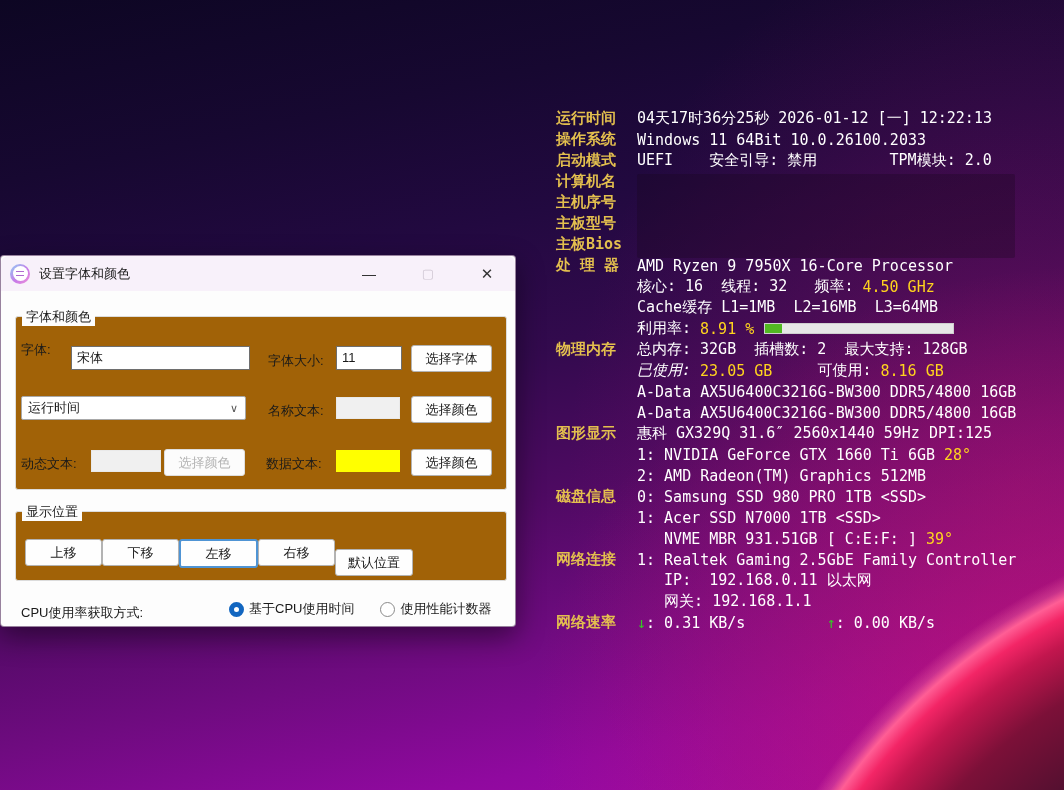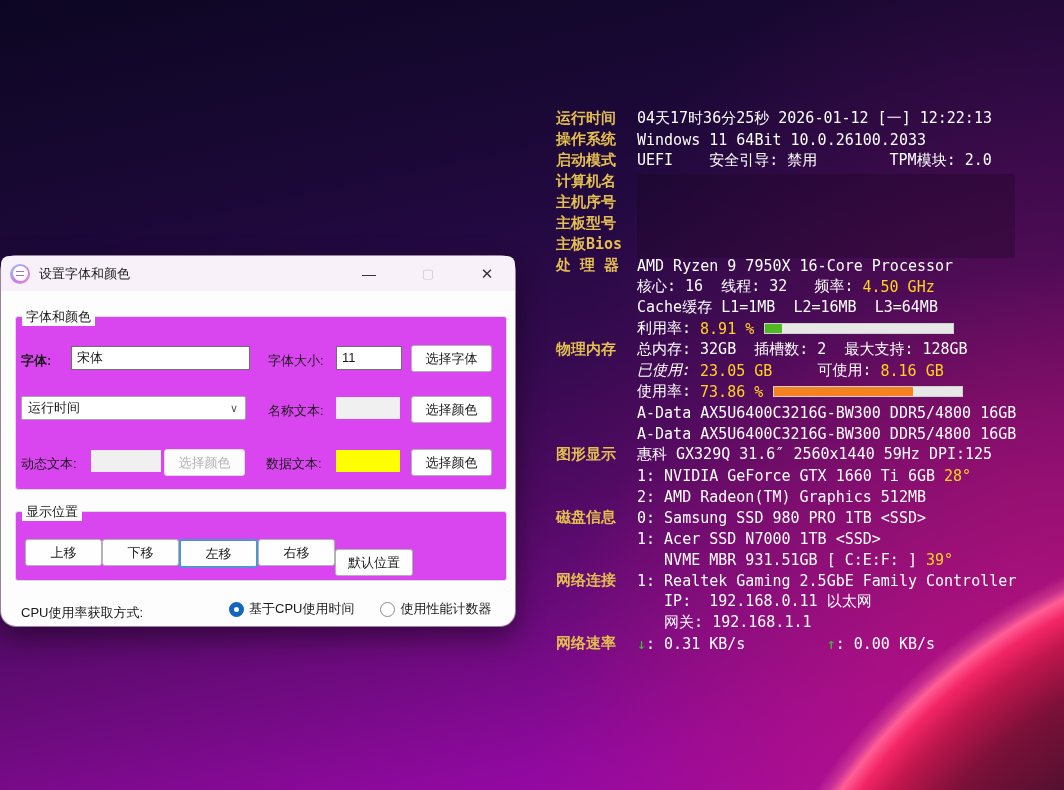--- a/index.html
+++ b/index.html
@@ -34,21 +34,21 @@
   .bar i{display:block;height:100%;}
   .redacted{
     position:absolute;left:637px;top:174px;width:378px;height:84px;
     background:rgba(22,6,28,0.30);border-radius:2px;
   }
 
   
   .dialog{
     position:absolute;left:0;top:255px;width:516px;height:372px;
     background:#fdfdfd;border:1px solid rgba(70,30,80,0.55);
-    border-radius:16px;box-sizing:border-box;
+    border-radius:4px;box-sizing:border-box;
     box-shadow:0 10px 28px rgba(0,0,0,0.45);
     font-size:13px;color:#1a1a1a;
   }
   .titlebar{
     position:absolute;left:0;top:0;right:0;height:35px;
     background:#f8f1fa;border-radius:8px 8px 0 0;
     display:flex;align-items:center;
   }
   .appicon{
     width:20px;height:20px;border-radius:50%;margin-left:9px;
@@ -65,21 +65,21 @@
   .wtitle{margin-left:9px;flex:1 1 auto;}
   .winbtn{
     width:44px;height:35px;display:flex;align-items:center;justify-content:center;
     font-size:14px;color:#333;cursor:default;
   }
   .winbtn.min{position:absolute;left:346px;}
   .winbtn.max{position:absolute;left:405px;color:#cfc6d2;font-size:13px;}
   .winbtn.close{position:absolute;left:464px;font-size:15px;}
 
   .groupbox{
-    position:absolute;border:1px solid #dcdcdc;border-radius:3px;background:#d946ef;
+    position:absolute;border:1px solid #dcdcdc;border-radius:3px;background:#a16207;
   }
   .legend{
     position:absolute;top:-9px;left:6px;background:#fdfdfd;padding:0 4px;
   }
   .gb1{left:14px;top:60px;width:490px;height:172px;}
   .gb2{left:14px;top:255px;width:490px;height:68px;}
 
   .lbl{position:absolute;white-space:nowrap;}
   .tinput{
     position:absolute;height:22px;border:1px solid #6e6e6e;background:#fff;
@@ -123,21 +123,20 @@
       <div class="sysline"><span class="syslabel">计算机名</span></div>
       <div class="sysline"><span class="syslabel">主机序号</span></div>
       <div class="sysline"><span class="syslabel">主板型号</span></div>
       <div class="sysline"><span class="syslabel">主板Bios</span></div>
       <div class="sysline"><span class="syslabel">处 理 器</span><span style="color: rgb(255, 255, 255);">AMD Ryzen 9 7950X 16-Core Processor</span></div>
       <div class="sysline"><span class="syslabel"></span><span style="color: rgb(255, 255, 255);">核心: 16  线程: 32   频率: </span><span style="color: rgb(255, 212, 30);">4.50 GHz</span></div>
       <div class="sysline"><span class="syslabel"></span><span style="color: rgb(255, 255, 255);">Cache缓存 L1=1MB  L2=16MB  L3=64MB</span></div>
       <div class="sysline"><span class="syslabel"></span><span style="color: rgb(255, 255, 255);">利用率: </span><span style="color: rgb(255, 212, 30);">8.91 %</span><span class="bar"><i style="width: 8.91%; background: rgb(82, 184, 34);"></i></span></div>
       <div class="sysline"><span class="syslabel">物理内存</span><span style="color: rgb(255, 255, 255);">总内存: 32GB  插槽数: 2  最大支持: 128GB</span></div>
       <div class="sysline"><span class="syslabel"></span><span style="color: rgb(255, 255, 255); font-style: italic;">已使用: </span><span style="color: rgb(255, 212, 30);">23.05 GB</span><span style="color: rgb(255, 255, 255);">     可使用: </span><span style="color: rgb(255, 212, 30);">8.16 GB</span></div>
-      <div class="sysline"><span class="syslabel"></span><span style="color: rgb(255, 255, 255);">使用率: </span><span style="color: rgb(255, 212, 30);">73.86 %</span><span class="bar"><i style="width: 73.86%; background: rgb(245, 130, 32);"></i></span></div>
       <div class="sysline"><span class="syslabel"></span><span style="color: rgb(255, 255, 255);">A-Data AX5U6400C3216G-BW300 DDR5/4800 16GB</span></div>
       <div class="sysline"><span class="syslabel"></span><span style="color: rgb(255, 255, 255);">A-Data AX5U6400C3216G-BW300 DDR5/4800 16GB</span></div>
       <div class="sysline"><span class="syslabel">图形显示</span><span style="color: rgb(255, 255, 255);">惠科 GX329Q 31.6″ 2560x1440 59Hz DPI:125</span></div>
       <div class="sysline"><span class="syslabel"></span><span style="color: rgb(255, 255, 255);">1: NVIDIA GeForce GTX 1660 Ti 6GB </span><span style="color: rgb(255, 212, 30);">28°</span></div>
       <div class="sysline"><span class="syslabel"></span><span style="color: rgb(255, 255, 255);">2: AMD Radeon(TM) Graphics 512MB</span></div>
       <div class="sysline"><span class="syslabel">磁盘信息</span><span style="color: rgb(255, 255, 255);">0: Samsung SSD 980 PRO 1TB &lt;SSD&gt;</span></div>
       <div class="sysline"><span class="syslabel"></span><span style="color: rgb(255, 255, 255);">1: Acer SSD N7000 1TB &lt;SSD&gt;</span></div>
       <div class="sysline"><span class="syslabel"></span><span style="color: rgb(255, 255, 255);">   NVME MBR 931.51GB [ C:E:F: ] </span><span style="color: rgb(255, 212, 30);">39°</span></div>
       <div class="sysline"><span class="syslabel">网络连接</span><span style="color: rgb(255, 255, 255);">1: Realtek Gaming 2.5GbE Family Controller</span></div>
       <div class="sysline"><span class="syslabel"></span><span style="color: rgb(255, 255, 255);">   IP:  192.168.0.11 以太网</span></div>
@@ -150,21 +149,21 @@
       <span class="appicon"></span>
       <span class="wtitle">设置字体和颜色</span>
       <span class="winbtn min">—</span>
       <span class="winbtn max">▢</span>
       <span class="winbtn close">✕</span>
     </div>
 
     <div class="groupbox gb1">
       <span class="legend">字体和颜色</span>
     </div>
-    <span class="lbl" style="left:20px;top:96px;font-weight:bold;">字体:</span>
+    <span class="lbl" style="left:20px;top:85px;">字体:</span>
     <div class="tinput" style="left:70px;top:90px;width:172px;">宋体</div>
     <span class="lbl" style="left:267px;top:96px;">字体大小:</span>
     <div class="tinput" style="left:335px;top:90px;width:59px;">11</div>
     <div class="btn" style="left:410px;top:89px;width:79px;">选择字体</div>
 
     <div class="dropdown">
       <span class="val">运行时间</span>
       <span class="chev">∨</span>
     </div>
     <span class="lbl" style="left:267px;top:146px;">名称文本:</span>

